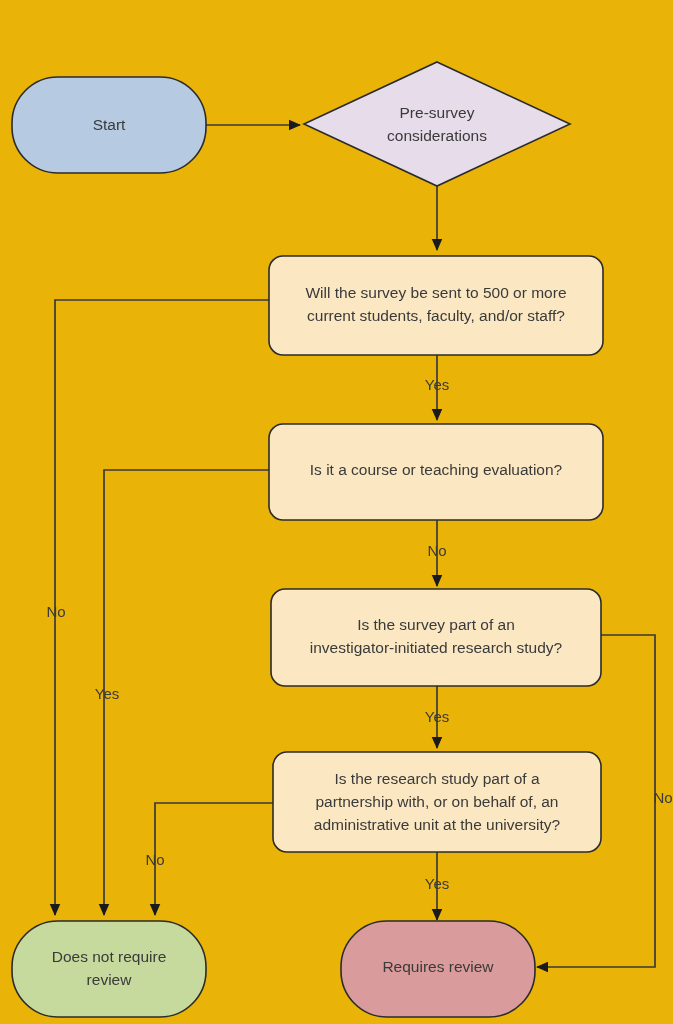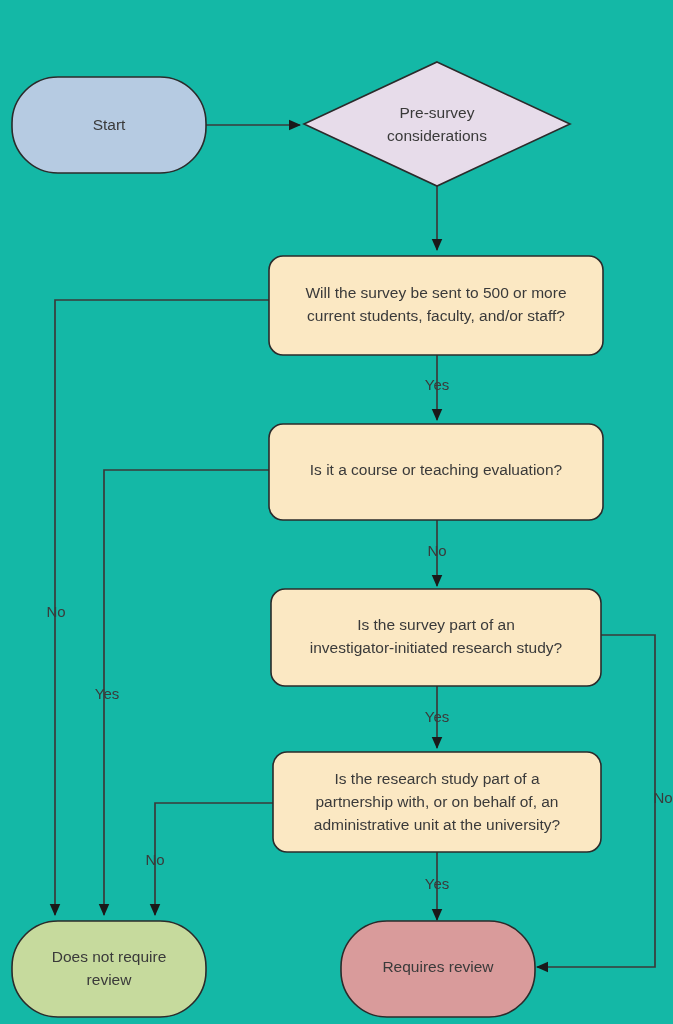--- a/index.html
+++ b/index.html
@@ -10,21 +10,21 @@
   body {
     width: 673px;
     height: 1024px;
     font-family: "Liberation Sans", sans-serif;
     overflow: hidden;
   }
   #flowchart-root {
     position: relative;
     width: 673px;
     height: 1024px;
-    background: #14b8a6;
+    background: #eab308;
   }
   svg#flow-svg {
     display: block;
     width: 673px;
     height: 1024px;
   }
   .node-shape {
     stroke: #2b2b2b;
     stroke-width: 1.6;
   }

